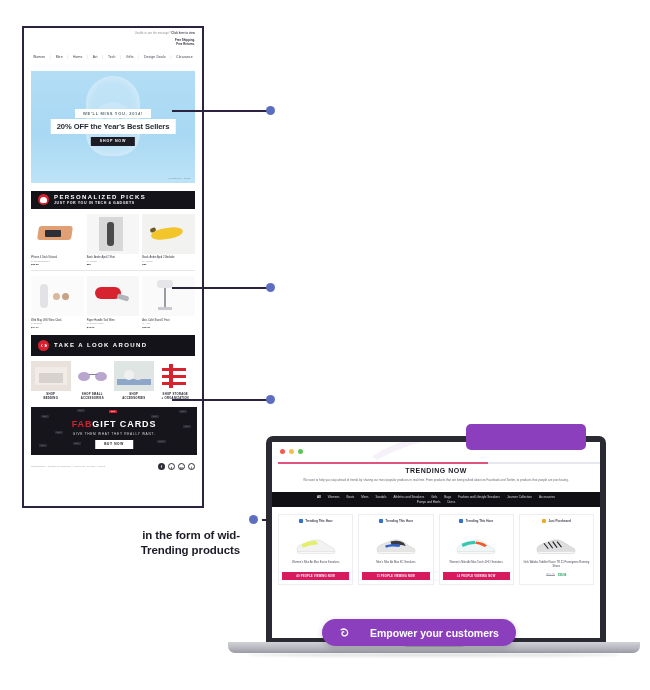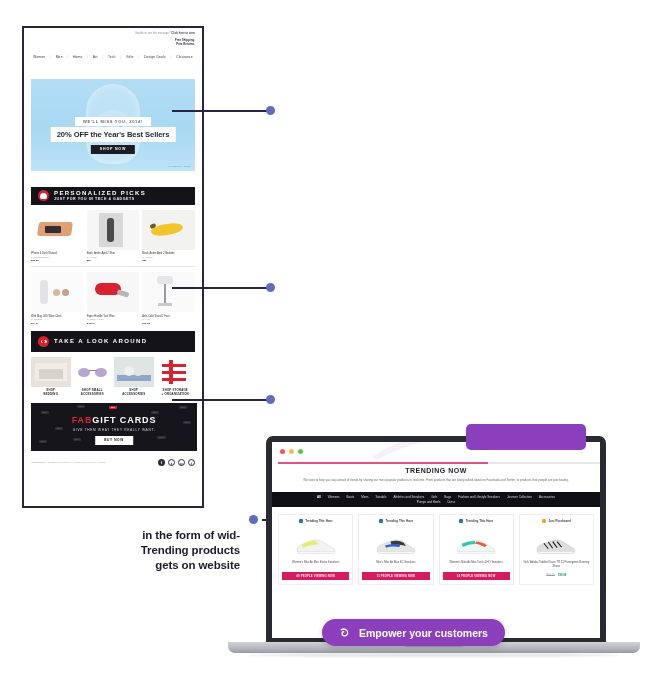--- a/index.html
+++ b/index.html
@@ -23,21 +23,21 @@
   .em-nav{
     display:flex;justify-content:space-between;align-items:center;
     margin-top:5px;padding:3px 2px 4px 2px;font-size:3.4px;color:#3c3c48;
     letter-spacing:.15px;
   }
   .em-nav span{white-space:nowrap;}
   .em-nav .sep{color:#c9c9d2;}
 
   
   #hero-banner{
-    position:relative;margin:16px 7px;height:92px;
+    position:relative;margin:8px 7px;height:112px;
     background:linear-gradient(180deg,#b3ddf5 0%,#a8d8f3 55%,#bde3f7 100%);
     overflow:hidden;
   }
   .hero-doll{
     position:absolute;left:50%;top:5px;transform:translateX(-50%);
     width:54px;height:80px;border-radius:27px 27px 22px 22px;
     background:rgba(255,255,255,.22);
     box-shadow:inset 0 0 10px rgba(255,255,255,.45);
   }
   .hero-doll:after{
@@ -198,21 +198,21 @@
   .card-name{font-size:2.7px;color:#4a4a56;text-align:center;line-height:1.35;margin-top:3px;min-height:8px;}
   .card-view{
     margin-top:3px;margin-bottom:4px;width:100%;background:#d81b5e;color:#fff;
     font-size:2.7px;font-weight:bold;letter-spacing:.2px;text-align:center;padding:2.5px 0;
   }
   .card-price{margin-top:4px;margin-bottom:5px;font-size:2.8px;color:#8b8b96;}
   .card-price b{color:#1f9d55;}
   .card-price s{color:#9a9aa4;margin-right:3px;}
   #empower-btn{
     position:absolute;left:94px;top:183px;background:#8b3fbd;color:#fff;
-    border-radius:16px;padding:7px 17px;display:flex;align-items:center;gap:7px;
+    border-radius:16px;padding:7px 17px;display:flex;align-items:center;gap:18px;
     font-size:10.5px;font-weight:bold;box-shadow:0 2px 6px rgba(0,0,0,.18);
   }
   .purple-tab{
     position:absolute;left:238px;top:-12px;width:120px;height:26px;
     background:#8b3fbd;border-radius:5px;
   }
   .shoe{position:absolute;left:50%;bottom:2px;transform:translateX(-50%);
     width:44px;height:20px;}
 </style>
 </head>
@@ -429,21 +429,20 @@
   <div class="conn-dot" style="left:266px;top:283px;"></div>
 
   <div class="conn-line" style="left:172px;top:399px;width:98px;"></div>
   <div class="conn-dot" style="left:266px;top:395px;"></div>
 
   <div class="conn-line" style="left:262px;top:519px;width:52px;"></div>
   <div class="conn-dot" style="left:249px;top:515px;"></div>
   <div class="ann" style="left:118px;top:528px;width:122px;text-align:right;">
     <div>in the form of wid-</div>
     <div>Trending products</div>
-    <div>gets on website</div>
   </div>
 
   <div id="laptop">
     <div class="lap-body">
       <div class="lap-screen">
 
         <div class="swoosh"></div>
         <div class="dots">
           <div class="dot r"></div>
           <div class="dot y"></div>

